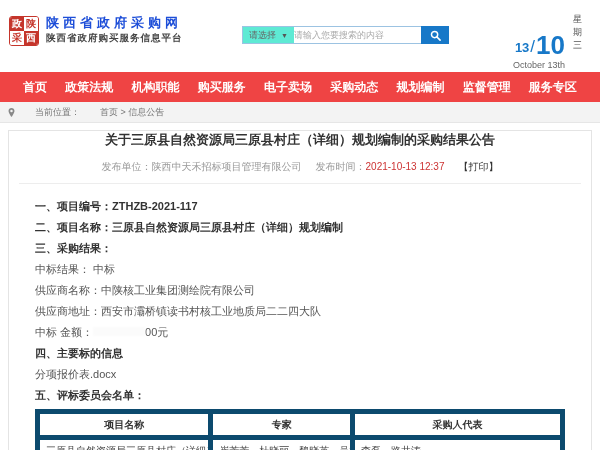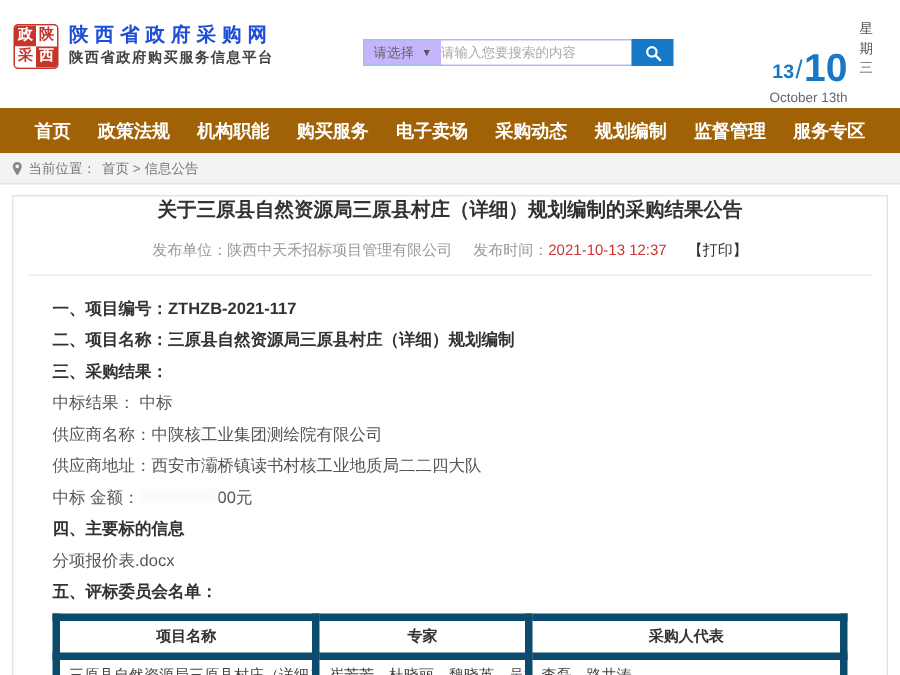--- a/index.html
+++ b/index.html
@@ -17,48 +17,48 @@
   .logo span:nth-child(1), .logo span:nth-child(4) { background:#c5352b; color:#fff; }
   .logo span:nth-child(2), .logo span:nth-child(3) { background:#fff; color:#c5352b; }
   .site-title { position:absolute; left:46px; top:14px; font-size:13px; font-weight:bold;
     color:#1d4ed8; letter-spacing:4px; white-space:nowrap; }
   .site-subtitle { position:absolute; left:46px; top:32px; font-size:9.5px; font-weight:bold;
     color:#444; letter-spacing:1px; white-space:nowrap; }
 
   .search-group { position:absolute; left:242px; top:26px; width:207px; height:18px;
     display:flex; align-items:stretch; }
   .search-box { flex:1; display:flex; align-items:center; border:1px solid #9cc3e2;
-    border-right:none; background:#c4b5fd; }
+    border-right:none; background:#5eead4; }
   .search-select { display:flex; align-items:center; gap:5px; padding:0 6px; height:100%;
     font-size:9px; color:#666; cursor:pointer; white-space:nowrap; }
   .caret { font-size:7px; color:#555; }
   .search-input { flex:1; border:none; outline:none; font-size:9px; color:#333;
     height:100%; min-width:0; font-family:inherit; }
   .search-input::placeholder { color:#aaa; }
   .search-btn { width:28px; background:#1778c8; border:none; color:#fff; cursor:pointer;
     display:flex; align-items:center; justify-content:center; }
 
   .date-block { position:absolute; left:503px; top:10px; width:62px; text-align:right; }
   .date-nums { display:flex; align-items:flex-end; justify-content:flex-end; color:#1778c8; }
   .date-day { font-size:13px; font-weight:bold; padding-bottom:3px;margin-top:30px; }
   .date-slash { font-size:17px; font-weight:300; padding:0 1px 1px; }
   .date-month { font-size:26px; font-weight:bold; line-height:0.95; }
   .date-en { font-size:9px; color:#666; margin-top:2px; white-space:nowrap; }
   .weekday { position:absolute; left:572px; top:13px; width:11px; font-size:9px;
     color:#555; line-height:13px; word-break:break-all; text-align:center; }
 
   
-  .nav { position:absolute; left:0; top:72px; width:600px; height:30px; background:#a16207;
+  .nav { position:absolute; left:0; top:72px; width:600px; height:30px; background:#ef4444;
     display:flex; align-items:center; justify-content:space-around; padding:0 14px; }
   .nav-item { color:#fff; font-size:12px; font-weight:bold; cursor:pointer; white-space:nowrap; }
 
   
   .breadcrumb { position:absolute; left:0; top:102px; width:600px; height:21px;
     background:#f3f3f3; border-bottom:1px solid #e6e6e6; display:flex; align-items:center;
-    padding-left:8px; font-size:9px; color:#777; gap:4px; }
+    padding-left:8px; font-size:9px; color:#777; gap:20px; }
   .pin-icon { width:7px; height:9px; flex:0 0 auto; }
 
   
   .panel { position:absolute; left:8px; right:8px; top:130px; bottom:-2px;
     background:#fff; border:1px solid #e4e4e4; border-bottom:none; }
   .article-title { text-align:center; font-size:13px; font-weight:bold;
     color:#333; }
   .meta { margin-top:11px; text-align:center; font-size:10px; color:#999; }
   .meta .pub-time { color:#cc3333; }
   .meta .print { color:#333; margin-left:14px; cursor:pointer; }

